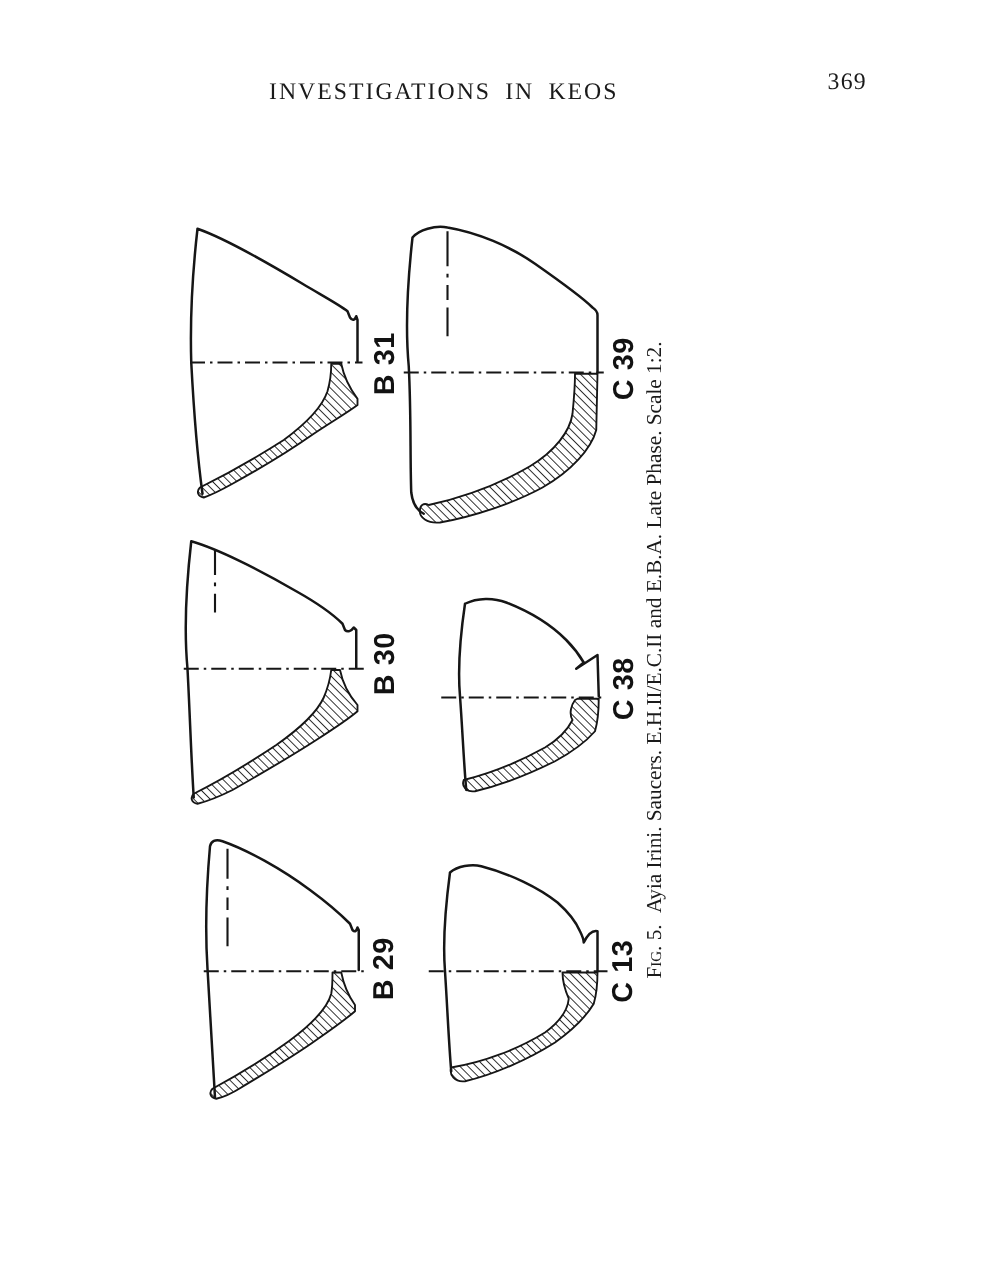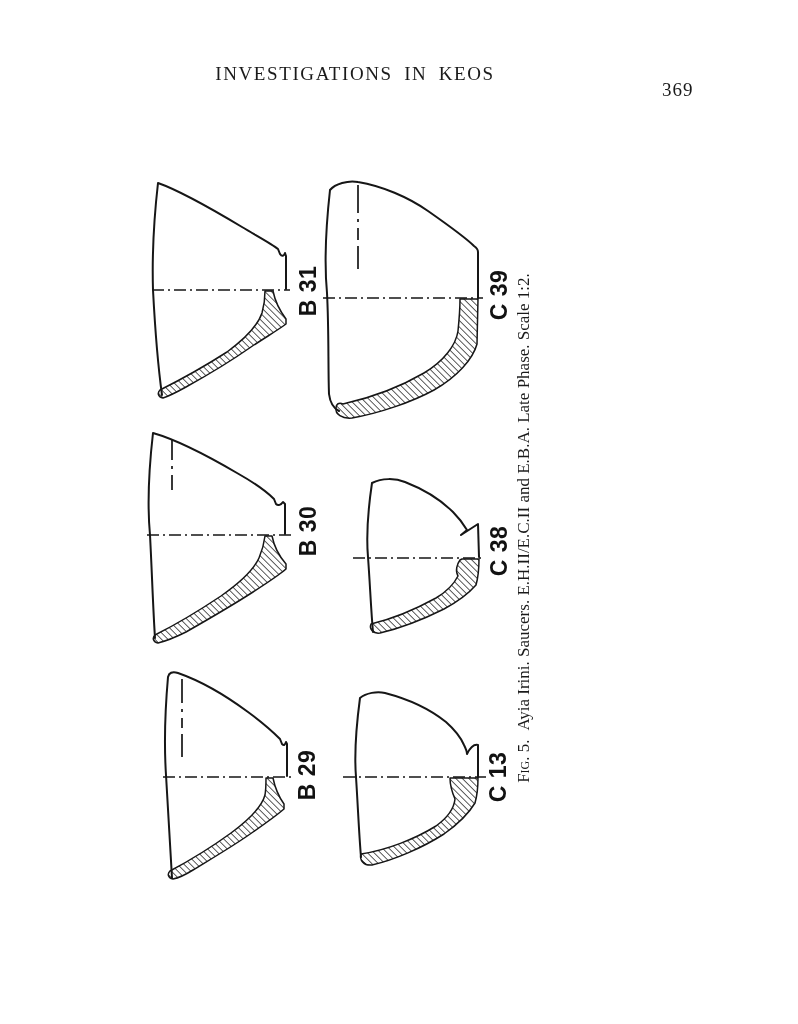--- a/index.html
+++ b/index.html
@@ -6,21 +6,21 @@
   .page {
     position:relative; width:798px; height:1024px;
     background:#ffffff; overflow:hidden;
     font-family:"Liberation Serif", serif; color:#1a1a1a;
   }
   .header-title {
     position:absolute; left:335px; top:63px; transform:translateX(-50%);
     font-size:19px; letter-spacing:1.6px; word-spacing:5px; white-space:nowrap;margin-left:20px;
   }
   .page-number {
-    position:absolute; left:662px; top:79px;
+    position:absolute; left:662px; top:55px;
     font-size:19px; letter-spacing:1px;
   }
   .drawing { position:absolute; }
   .d-label {
     position:absolute; transform:translate(-50%,-50%) rotate(-90deg);
     font-family:"Liberation Sans", sans-serif; font-weight:700;
     font-size:23px; letter-spacing:0.5px; color:#121212; white-space:nowrap;
   }
   .caption {
     position:absolute; left:524px; top:528px;

